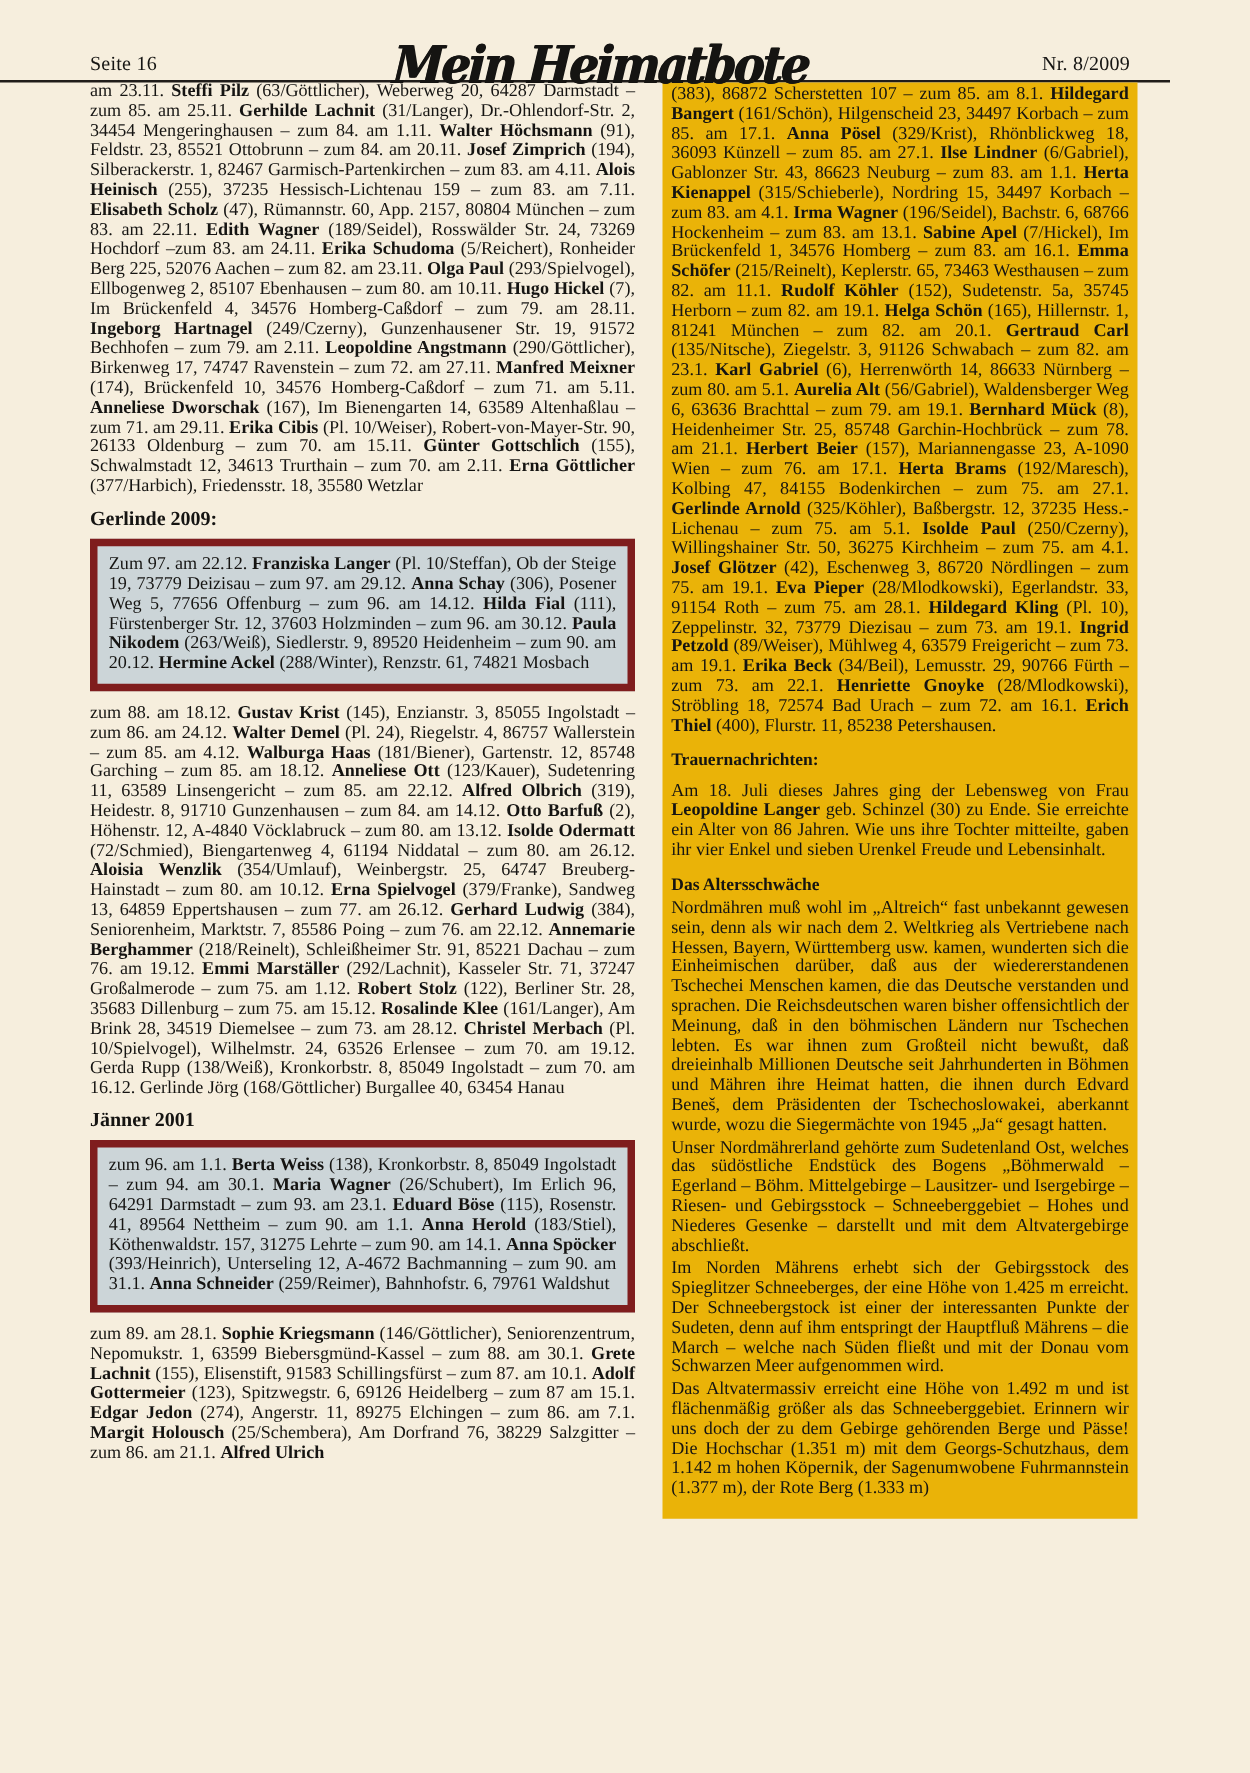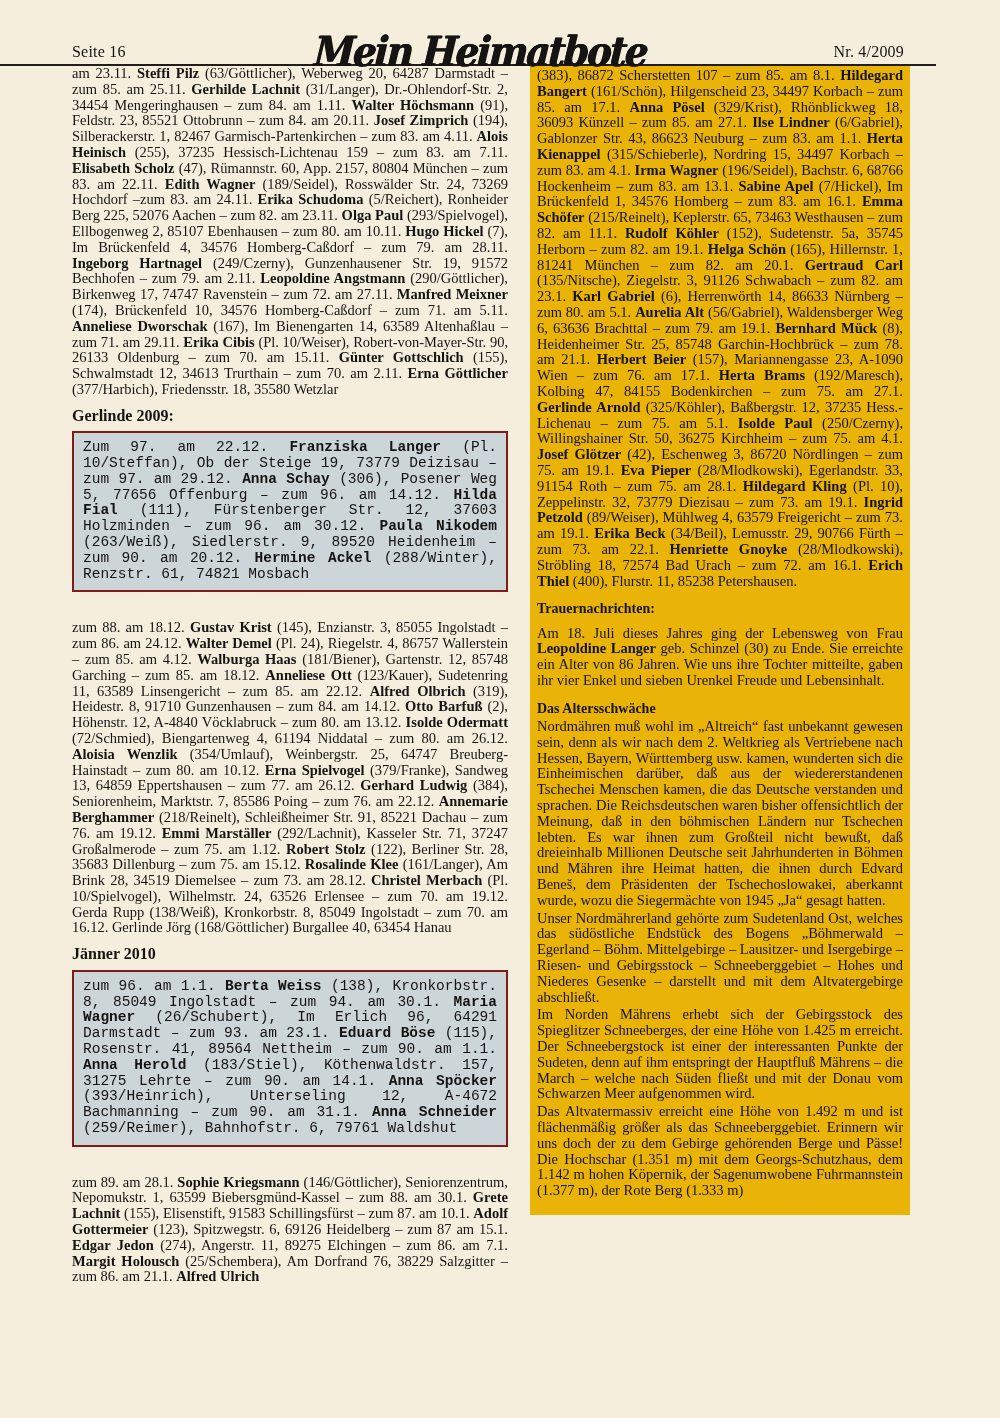--- a/index.html
+++ b/index.html
@@ -46,58 +46,57 @@
   p { margin: 0; }
   .para { margin-bottom: 2px; }
   b { font-weight: bold; }
 
   .section-heading {
     font-weight: bold; font-size: 16px;
     margin: 9px 0 7px 0;
     text-align: left;
   }
   .box {
-    border: 2px solid #7f1d1d;
+    border: 6px solid #7f1d1d;
     background: #ccd5d8;
     padding: 7px 9px 8px 9px;
-    margin: 2px 0 28px 0;
-    font-family: Liberation Mono, monospace;
+    margin: 2px 0 10px 0;
   }
   .rc-heading {
     font-weight: bold; font-size: 14px;
     margin: 12px 0 3px 0;
     text-align: left;
   }
   .gap-sm { height: 6px; }
 </style>
 </head>
 <body>
 
 <div class="page">
 
   <div class="header">
     <span class="page-num">Seite 16</span>
     <span class="masthead">Mein Heimatbote</span>
-    <span class="issue-num">Nr. 4/2009</span>
+    <span class="issue-num">Nr. 8/2009</span>
   </div>
 
   <div class="content">
 
     <div class="col col-left">
       <p class="para">am 23.11. <b>Steffi Pilz</b> (63/Göttlicher), Weberweg 20, 64287 Darmstadt – zum 85. am 25.11. <b>Gerhilde Lachnit</b> (31/Langer), Dr.-Ohlendorf-Str. 2, 34454 Mengeringhausen – zum 84. am 1.11. <b>Walter Höchsmann</b> (91), Feldstr. 23, 85521 Ottobrunn – zum 84. am 20.11. <b>Josef Zimprich</b> (194), Silberackerstr. 1, 82467 Garmisch-Partenkirchen – zum 83. am 4.11. <b>Alois Heinisch</b> (255), 37235 Hessisch-Lichtenau 159 – zum 83. am 7.11. <b>Elisabeth Scholz</b> (47), Rümannstr. 60, App. 2157, 80804 München – zum 83. am 22.11. <b>Edith Wagner</b> (189/Seidel), Rosswälder Str. 24, 73269 Hochdorf –zum 83. am 24.11. <b>Erika Schudoma</b> (5/Reichert), Ronheider Berg 225, 52076 Aachen – zum 82. am 23.11. <b>Olga Paul</b> (293/Spielvogel), Ellbogenweg 2, 85107 Ebenhausen – zum 80. am 10.11. <b>Hugo Hickel</b> (7), Im Brückenfeld 4, 34576 Homberg-Caßdorf – zum 79. am 28.11. <b>Ingeborg Hartnagel</b> (249/Czerny), Gunzenhausener Str. 19, 91572 Bechhofen – zum 79. am 2.11. <b>Leopoldine Angstmann</b> (290/Göttlicher), Birkenweg 17, 74747 Ravenstein – zum 72. am 27.11. <b>Manfred Meixner</b> (174), Brückenfeld 10, 34576 Homberg-Caßdorf – zum 71. am 5.11. <b>Anneliese Dworschak</b> (167), Im Bienengarten 14, 63589 Altenhaßlau – zum 71. am 29.11. <b>Erika Cibis</b> (Pl. 10/Weiser), Robert-von-Mayer-Str. 90, 26133 Oldenburg – zum 70. am 15.11. <b>Günter Gottschlich</b> (155), Schwalmstadt 12, 34613 Trurthain – zum 70. am 2.11. <b>Erna Göttlicher</b> (377/Harbich), Friedensstr. 18, 35580 Wetzlar</p>
 
       <div class="section-heading">Gerlinde 2009:</div>
 
       <div class="box">
         <p>Zum 97. am 22.12. <b>Franziska Langer</b> (Pl. 10/Steffan), Ob der Steige 19, 73779 Deizisau – zum 97. am 29.12. <b>Anna Schay</b> (306), Posener Weg 5, 77656 Offenburg – zum 96. am 14.12. <b>Hilda Fial</b> (111), Fürstenberger Str. 12, 37603 Holzminden – zum 96. am 30.12. <b>Paula Nikodem</b> (263/Weiß), Siedlerstr. 9, 89520 Heidenheim – zum 90. am 20.12. <b>Hermine Ackel</b> (288/Winter), Renzstr. 61, 74821 Mosbach</p>
       </div>
 
       <p class="para">zum 88. am 18.12. <b>Gustav Krist</b> (145), Enzianstr. 3, 85055 Ingolstadt – zum 86. am 24.12. <b>Walter Demel</b> (Pl. 24), Riegelstr. 4, 86757 Wallerstein – zum 85. am 4.12. <b>Walburga Haas</b> (181/Biener), Gartenstr. 12, 85748 Garching – zum 85. am 18.12. <b>Anneliese Ott</b> (123/Kauer), Sudetenring 11, 63589 Linsengericht – zum 85. am 22.12. <b>Alfred Olbrich</b> (319), Heidestr. 8, 91710 Gunzenhausen – zum 84. am 14.12. <b>Otto Barfuß</b> (2), Höhenstr. 12, A-4840 Vöcklabruck – zum 80. am 13.12. <b>Isolde Odermatt</b> (72/Schmied), Biengartenweg 4, 61194 Niddatal – zum 80. am 26.12. <b>Aloisia Wenzlik</b> (354/Umlauf), Weinbergstr. 25, 64747 Breuberg-Hainstadt – zum 80. am 10.12. <b>Erna Spielvogel</b> (379/Franke), Sandweg 13, 64859 Eppertshausen – zum 77. am 26.12. <b>Gerhard Ludwig</b> (384), Seniorenheim, Marktstr. 7, 85586 Poing – zum 76. am 22.12. <b>Annemarie Berghammer</b> (218/Reinelt), Schleißheimer Str. 91, 85221 Dachau – zum 76. am 19.12. <b>Emmi Marställer</b> (292/Lachnit), Kasseler Str. 71, 37247 Großalmerode – zum 75. am 1.12. <b>Robert Stolz</b> (122), Berliner Str. 28, 35683 Dillenburg – zum 75. am 15.12. <b>Rosalinde Klee</b> (161/Langer), Am Brink 28, 34519 Diemelsee – zum 73. am 28.12. <b>Christel Merbach</b> (Pl. 10/Spielvogel), Wilhelmstr. 24, 63526 Erlensee – zum 70. am 19.12. Gerda Rupp (138/Weiß), Kronkorbstr. 8, 85049 Ingolstadt – zum 70. am 16.12. Gerlinde Jörg (168/Göttlicher) Burgallee 40, 63454 Hanau</p>
 
-      <div class="section-heading">Jänner 2010</div>
+      <div class="section-heading">Jänner 2001</div>
 
       <div class="box">
         <p>zum 96. am 1.1. <b>Berta Weiss</b> (138), Kronkorbstr. 8, 85049 Ingolstadt – zum 94. am 30.1. <b>Maria Wagner</b> (26/Schubert), Im Erlich 96, 64291 Darmstadt – zum 93. am 23.1. <b>Eduard Böse</b> (115), Rosenstr. 41, 89564 Nettheim – zum 90. am 1.1. <b>Anna Herold</b> (183/Stiel), Köthenwaldstr. 157, 31275 Lehrte – zum 90. am 14.1. <b>Anna Spöcker</b> (393/Heinrich), Unterseling 12, A-4672 Bachmanning – zum 90. am 31.1. <b>Anna Schneider</b> (259/Reimer), Bahnhofstr. 6, 79761 Waldshut</p>
       </div>
 
       <p class="para">zum 89. am 28.1. <b>Sophie Kriegsmann</b> (146/Göttlicher), Seniorenzentrum, Nepomukstr. 1, 63599 Biebersgmünd-Kassel – zum 88. am 30.1. <b>Grete Lachnit</b> (155), Elisenstift, 91583 Schillingsfürst – zum 87. am 10.1. <b>Adolf Gottermeier</b> (123), Spitzwegstr. 6, 69126 Heidelberg – zum 87 am 15.1. <b>Edgar Jedon</b> (274), Angerstr. 11, 89275 Elchingen – zum 86. am 7.1. <b>Margit Holousch</b> (25/Schembera), Am Dorfrand 76, 38229 Salzgitter – zum 86. am 21.1. <b>Alfred Ulrich</b></p>
     </div>
 
     <div class="col col-right">
       <p class="para">(383), 86872 Scherstetten 107 – zum 85. am 8.1. <b>Hildegard Bangert</b> (161/Schön), Hilgenscheid 23, 34497 Korbach – zum 85. am 17.1. <b>Anna Pösel</b> (329/Krist), Rhönblickweg 18, 36093 Künzell – zum 85. am 27.1. <b>Ilse Lindner</b> (6/Gabriel), Gablonzer Str. 43, 86623 Neuburg – zum 83. am 1.1. <b>Herta Kienappel</b> (315/Schieberle), Nordring 15, 34497 Korbach – zum 83. am 4.1. <b>Irma Wagner</b> (196/Seidel), Bachstr. 6, 68766 Hockenheim – zum 83. am 13.1. <b>Sabine Apel</b> (7/Hickel), Im Brückenfeld 1, 34576 Homberg – zum 83. am 16.1. <b>Emma Schöfer</b> (215/Reinelt), Keplerstr. 65, 73463 Westhausen – zum 82. am 11.1. <b>Rudolf Köhler</b> (152), Sudetenstr. 5a, 35745 Herborn – zum 82. am 19.1. <b>Helga Schön</b> (165), Hillernstr. 1, 81241 München – zum 82. am 20.1. <b>Gertraud Carl</b> (135/Nitsche), Ziegelstr. 3, 91126 Schwabach – zum 82. am 23.1. <b>Karl Gabriel</b> (6), Herrenwörth 14, 86633 Nürnberg – zum 80. am 5.1. <b>Aurelia Alt</b> (56/Gabriel), Waldensberger Weg 6, 63636 Brachttal – zum 79. am 19.1. <b>Bernhard Mück</b> (8), Heidenheimer Str. 25, 85748 Garchin-Hochbrück – zum 78. am 21.1. <b>Herbert Beier</b> (157), Mariannengasse 23, A-1090 Wien – zum 76. am 17.1. <b>Herta Brams</b> (192/Maresch), Kolbing 47, 84155 Bodenkirchen – zum 75. am 27.1. <b>Gerlinde Arnold</b> (325/Köhler), Baßbergstr. 12, 37235 Hess.-Lichenau – zum 75. am 5.1. <b>Isolde Paul</b> (250/Czerny), Willingshainer Str. 50, 36275 Kirchheim – zum 75. am 4.1. <b>Josef Glötzer</b> (42), Eschenweg 3, 86720 Nördlingen – zum 75. am 19.1. <b>Eva Pieper</b> (28/Mlodkowski), Egerlandstr. 33, 91154 Roth – zum 75. am 28.1. <b>Hildegard Kling</b> (Pl. 10), Zeppelinstr. 32, 73779 Diezisau – zum 73. am 19.1. <b>Ingrid Petzold</b> (89/Weiser), Mühlweg 4, 63579 Freigericht – zum 73. am 19.1. <b>Erika Beck</b> (34/Beil), Lemusstr. 29, 90766 Fürth – zum 73. am 22.1. <b>Henriette Gnoyke</b> (28/Mlodkowski), Ströbling 18, 72574 Bad Urach – zum 72. am 16.1. <b>Erich Thiel</b> (400), Flurstr. 11, 85238 Petershausen.</p>

